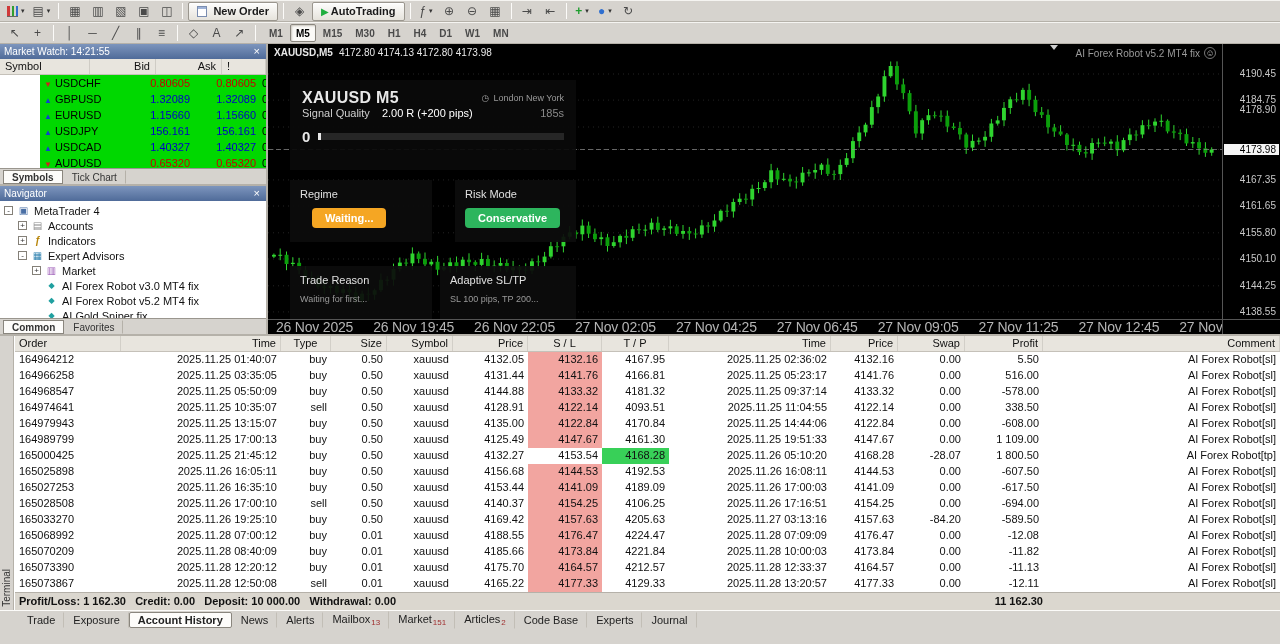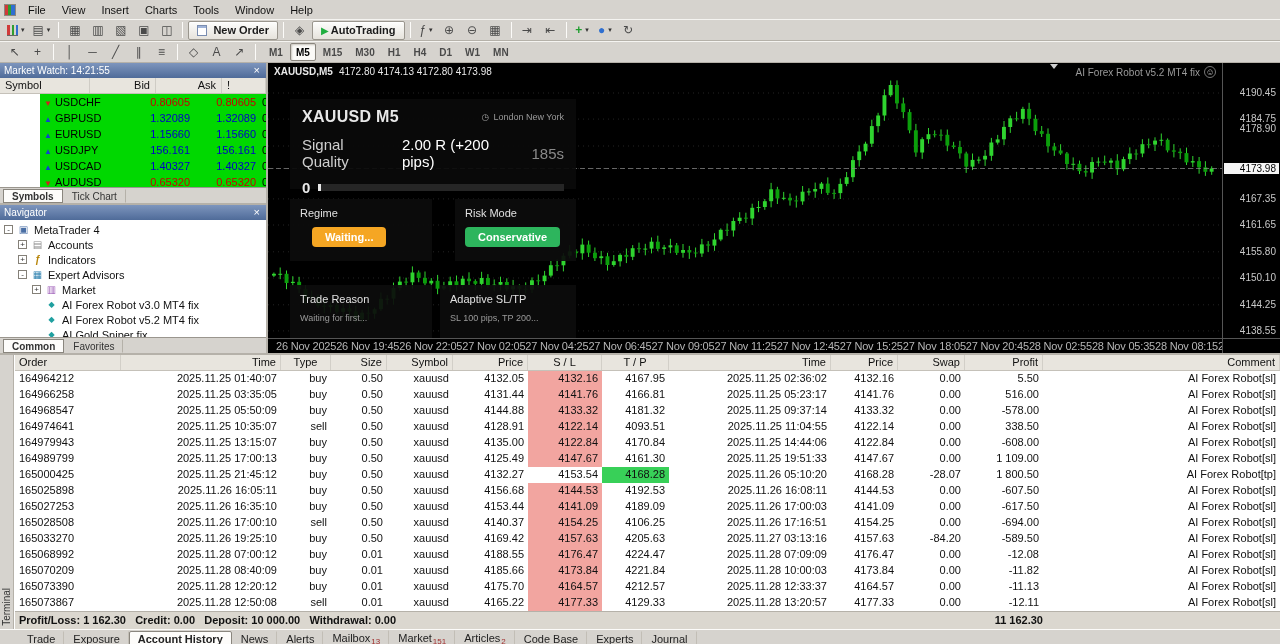--- a/index.html
+++ b/index.html
@@ -68,31 +68,31 @@
   .plot{position:relative;overflow:hidden;grid-row:1;grid-column:1;}
   #candles-svg{position:absolute;left:0;top:0;}
   .ohlc{position:absolute;top:3px;left:6px;color:#e8e8e8;font-size:10px;z-index:5;white-space:nowrap;}
   .ohlc b{margin-right:6px;}
   .ea-label{position:absolute;top:3px;right:6px;color:#9a9a9a;font-size:10px;display:flex;gap:4px;align-items:center;z-index:5;}
   .smiley{width:12px;height:12px;border:1px solid #777;border-radius:50%;font-size:9px;line-height:11px;text-align:center;color:#bbb;}
   .shift-marker{position:absolute;top:1px;left:82%;width:0;height:0;border-left:4px solid transparent;border-right:4px solid transparent;border-top:5px solid #cfcfcf;z-index:4;}
   .paxis{grid-row:1;grid-column:2;position:relative;font-size:10px;color:#c8c8c8;border-left:1px solid #555;}
   .pl{position:absolute;right:4px;}
   .ptag{position:absolute;left:1px;right:1px;background:#f5f5f5;color:#000;text-align:right;padding-right:3px;z-index:2;font-size:10px;}
-  .taxis{grid-row:2;grid-column:1;display:flex;justify-content:space-between;align-items:center;padding:0 8px;font-size:11px;color:#b5b5b5;border-top:1px solid #555;overflow:hidden;white-space:nowrap;letter-spacing:-0.2px;}
+  .taxis{grid-row:2;grid-column:1;display:flex;justify-content:space-between;align-items:center;padding:0 8px;font-size:14px;color:#b5b5b5;border-top:1px solid #555;overflow:hidden;white-space:nowrap;letter-spacing:-0.2px;gap:20px;}
   .tl{flex:none;}
   .corner{grid-row:2;grid-column:2;border-top:1px solid #555;border-left:1px solid #555;}
 
   
   .hud{position:absolute;z-index:6;background:rgba(10,10,10,0.93);color:#e8e8e8;}
   .hud1{left:22px;top:36px;width:286px;height:90px;padding:9px 12px;}
   .hud1-top{display:flex;justify-content:space-between;align-items:center;}
   .hud-title{font-size:16px;font-weight:bold;letter-spacing:0.3px;}
   .hud-session{font-size:9px;color:#9a9a9a;display:flex;gap:4px;align-items:center;}
-  .hud-sig{display:flex;align-items:center;gap:12px;margin-top:10px;font-size:15px;}
+  .hud-sig{display:flex;align-items:center;gap:12px;font-size:11px;}
   .hud-sig .lbl{color:#cfcfcf;}
   .hud-sig .val{color:#fff;}
   .hud-sig .cd{margin-left:auto;color:#8a8a8a;}
   .hud-score{display:flex;align-items:center;gap:8px;margin-top:9px;}
   .score-num{font-size:15px;font-weight:bold;}
   .bar{flex:1;height:7px;background:#262626;position:relative;}
   .bar .fill{position:absolute;left:0;top:0;bottom:0;width:3px;background:#e8e8e8;}
   .card{position:absolute;z-index:6;background:rgba(12,12,12,0.93);padding:8px 10px;color:#e8e8e8;}
   .card .clabel{font-size:11px;color:#e0e0e0;margin-bottom:8px;}
   .cbtn{display:inline-block;padding:4px 13px;border-radius:4px;font-size:11px;font-weight:bold;color:#fff;}
@@ -121,32 +121,20 @@
   .t-tabs{height:18px;display:flex;align-items:center;background:#d6d3ce;border-top:1px solid #fcfbf9;padding-left:18px;font-size:11px;}
   .t-tab{padding:1px 8px;border:1px solid transparent;border-right-color:#c2beb6;color:#222;display:inline-flex;align-items:flex-start;gap:1px;}
   .t-tab.active{background:#fdfcfa;border:1px solid #8a867e;font-weight:bold;border-radius:2px;}
   .tab-badge{font-size:8px;color:#a03030;line-height:1;margin-top:6px;}
 </style>
 </head>
 <body>
 
 <div class="app">
 
-  <div class="menubar">
-    <span class="app-icon"></span>
-    <div id="menubar-items" style="display:flex">
-        <div class="menu-item">File</div>
-        <div class="menu-item">View</div>
-        <div class="menu-item">Insert</div>
-        <div class="menu-item">Charts</div>
-        <div class="menu-item">Tools</div>
-        <div class="menu-item">Window</div>
-        <div class="menu-item">Help</div>
-      </div>
-  </div>
 
   <div class="toolbar">
     <button class="tb-btn">
         <span class="mini-chart"></span>
         <span class="caret">▾</span>
       </button>
     <button class="tb-btn">
         <span class="glyph">▤</span>
         <span class="caret">▾</span>
       </button>

